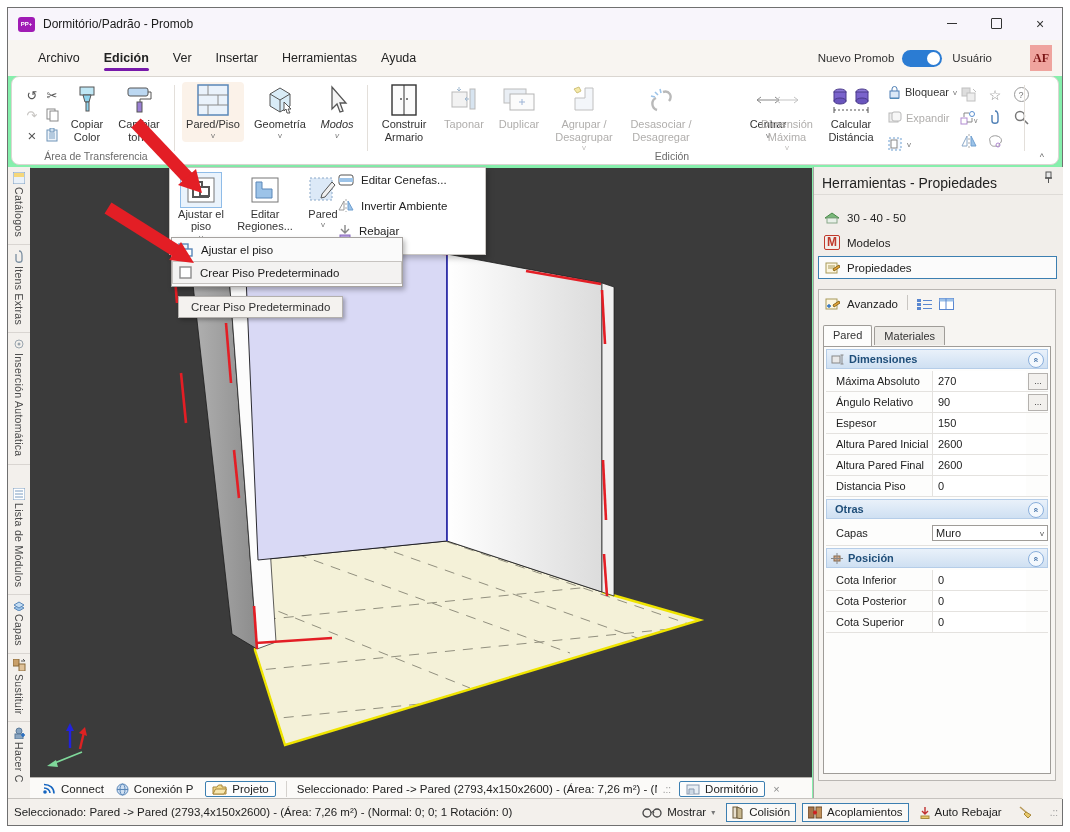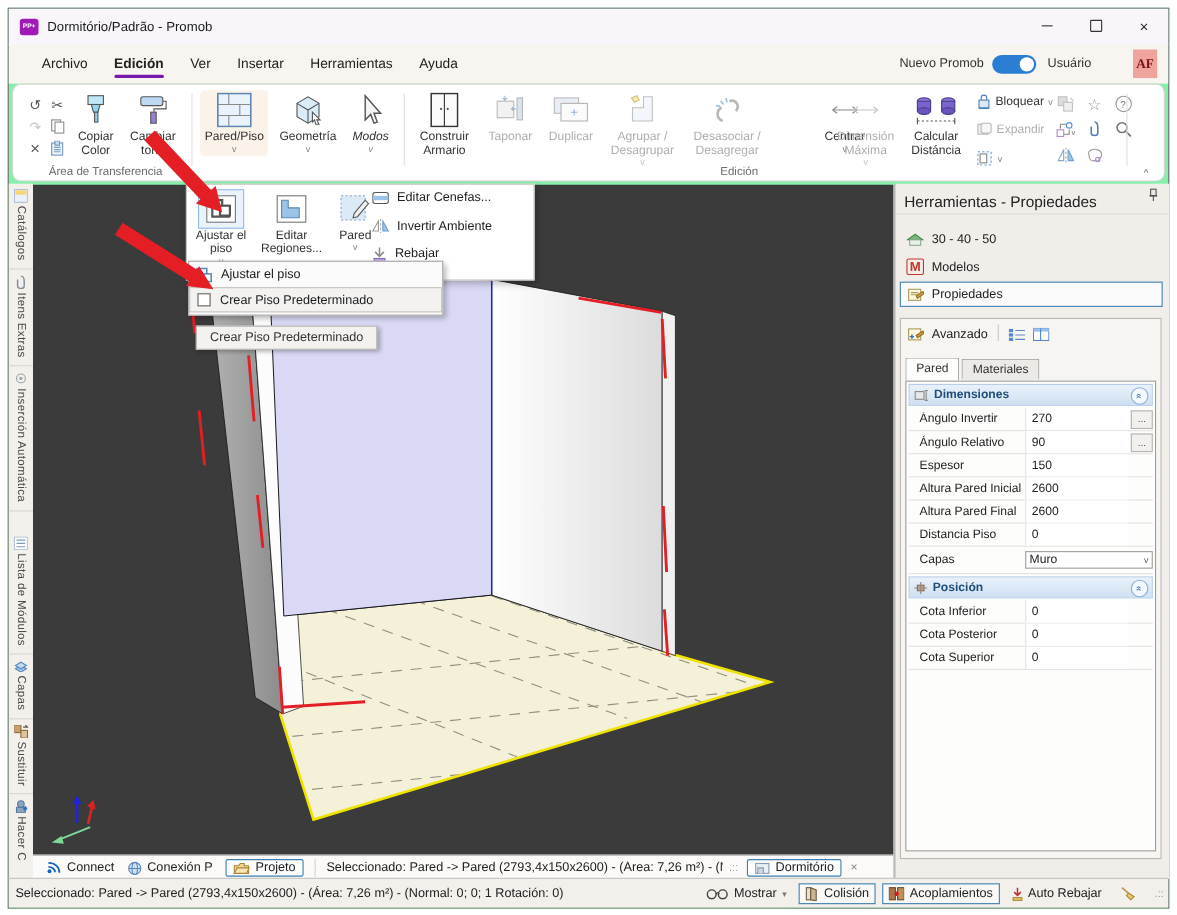--- a/index.html
+++ b/index.html
@@ -602,21 +602,21 @@
                 <line x1="11" y1="1" x2="11" y2="10" stroke="#888"></line>
                 <line x1="9.5" y1="1" x2="12.5" y2="1" stroke="#888"></line>
                 <line x1="9.5" y1="10" x2="12.5" y2="10" stroke="#888"></line>
               </svg>
             <span>Dimensiones</span>
             <span class="colbtn">
                 <i>«</i>
               </span>
           </div>
           <div class="prow">
-              <span class="pl">Ángulo Invertir</span>
+              <span class="pl">Máxima Absoluto</span>
               <span class="pv">270</span>
               <span class="dots">...</span>
             </div>
           <div class="prow">
               <span class="pl">Ángulo Relativo</span>
               <span class="pv">90</span>
               <span class="dots">...</span>
             </div>
           <div class="prow">
               <span class="pl">Espesor</span>
@@ -632,20 +632,26 @@
               <span class="pl">Altura Pared Final</span>
               <span class="pv">2600</span>
               <span></span>
             </div>
           <div class="prow">
               <span class="pl">Distancia Piso</span>
               <span class="pv">0</span>
               <span></span>
             </div>
 
+          <div class="sechead" style="padding-left:8px;">
+            <span>Otras</span>
+            <span class="colbtn">
+                <i>«</i>
+              </span>
+          </div>
           <div class="prow" style="grid-template-columns:106px 1fr;height:24px;">
             <span class="pl">Capas</span>
             <span class="ddl">
                 <span>Muro</span>
                 <span class="caret">v</span>
               </span>
           </div>
 
           <div class="sechead">
             <svg width="12" height="11">

